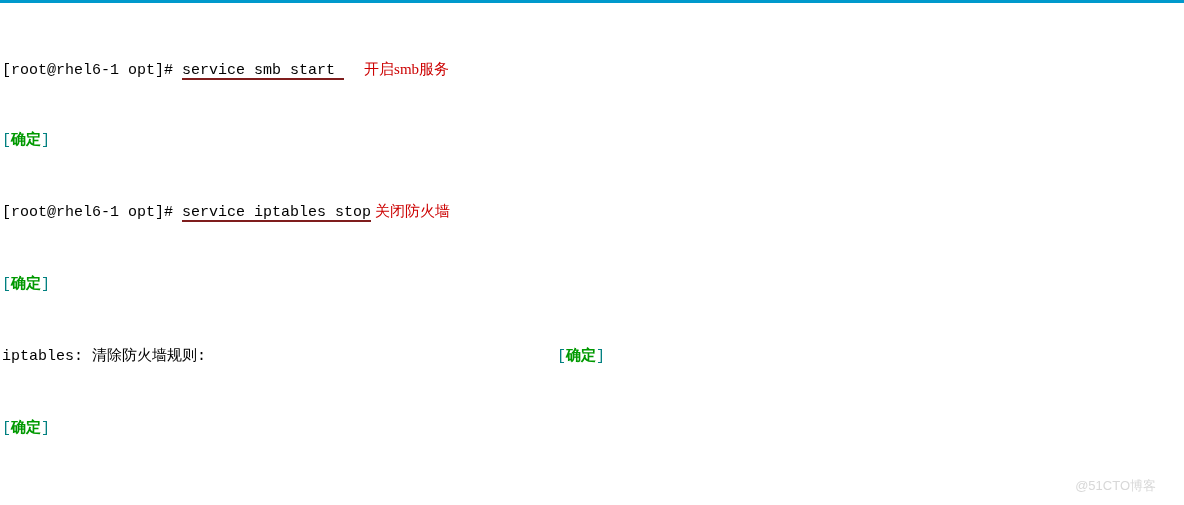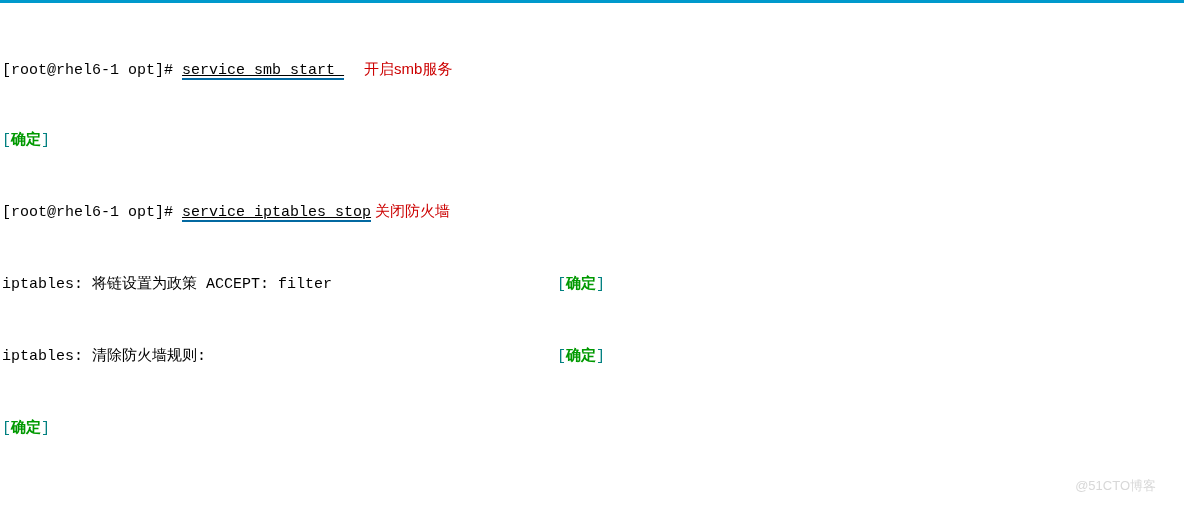--- a/index.html
+++ b/index.html
@@ -40,28 +40,27 @@
     }
     .bracket {
       color: #008080;
     }
     .ok {
       color: #009900;
       font-weight: bold;
     }
     .underline-cmd {
       display: inline-block;
-      border-bottom: 2px solid #0369a1;
+      border-bottom: 2px solid #7f1d1d;
       padding-bottom: 0px;
       line-height: 15px;
-      text-decoration: underline;
     }
     .annotation {
       color: #cc0000;
-      font-family: Liberation Sans, sans-serif;
+      font-family: Liberation Serif, serif;
       margin-left: 20px;
       margin-top: 20px;
     }
     .annotation2 {
       color: #cc0000;
       font-family: "SimSun", "Courier New", monospace;
       margin-left: 4px;
     }
     .watermark {
       position: absolute;
@@ -87,21 +86,20 @@
   <div class="line">
     <div class="col-right"><span class="bracket">[</span><span class="ok">确定</span><span class="bracket">]</span></div>
   </div>
 
   <div class="line">
     <div class="col-left"><span>[root@rhel6-1 opt]# </span><span class="underline-cmd">service iptables stop</span><span class="annotation2">关闭防火墙</span></div>
     <div class="col-right"></div>
   </div>
 
   <div class="line">
-    <div class="col-left"><span>iptables: 将链设置为政策 ACCEPT: filter</span></div>
     <div class="col-right"><span class="bracket">[</span><span class="ok">确定</span><span class="bracket">]</span></div>
   </div>
 
   <div class="line">
     <div class="col-left"><span>iptables: 清除防火墙规则:</span></div>
     <div class="col-right"><span class="bracket">[</span><span class="ok">确定</span><span class="bracket">]</span></div>
   </div>
 
   <div class="line">
     <div class="col-right"><span class="bracket">[</span><span class="ok">确定</span><span class="bracket">]</span></div>

